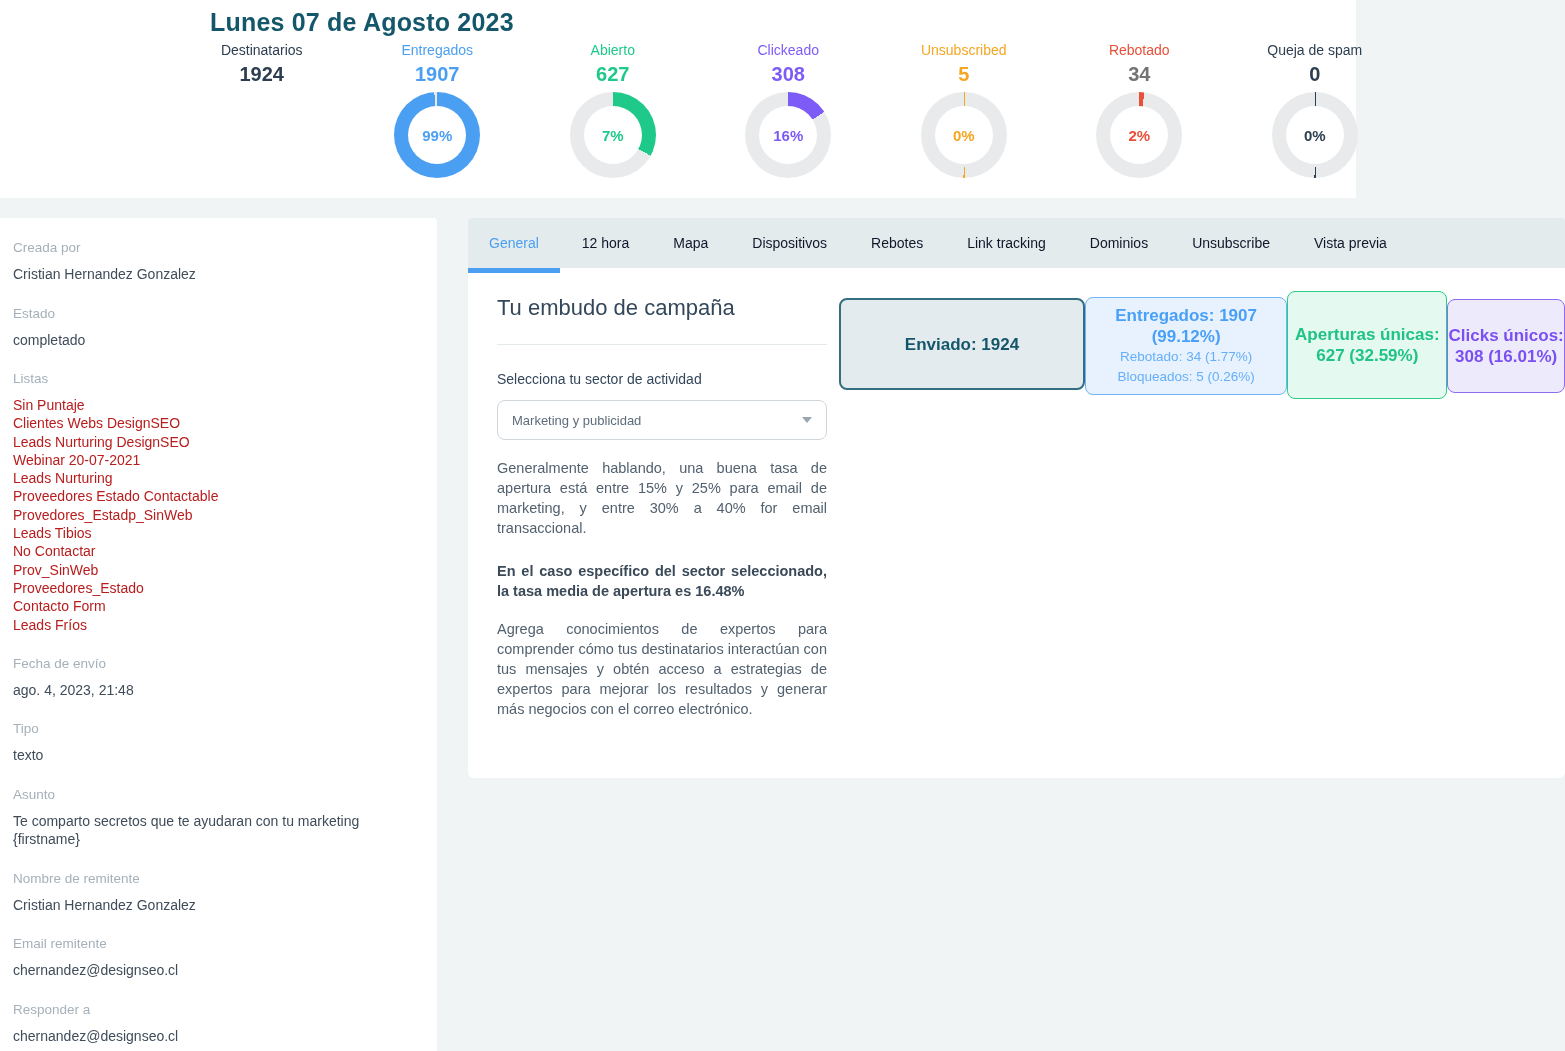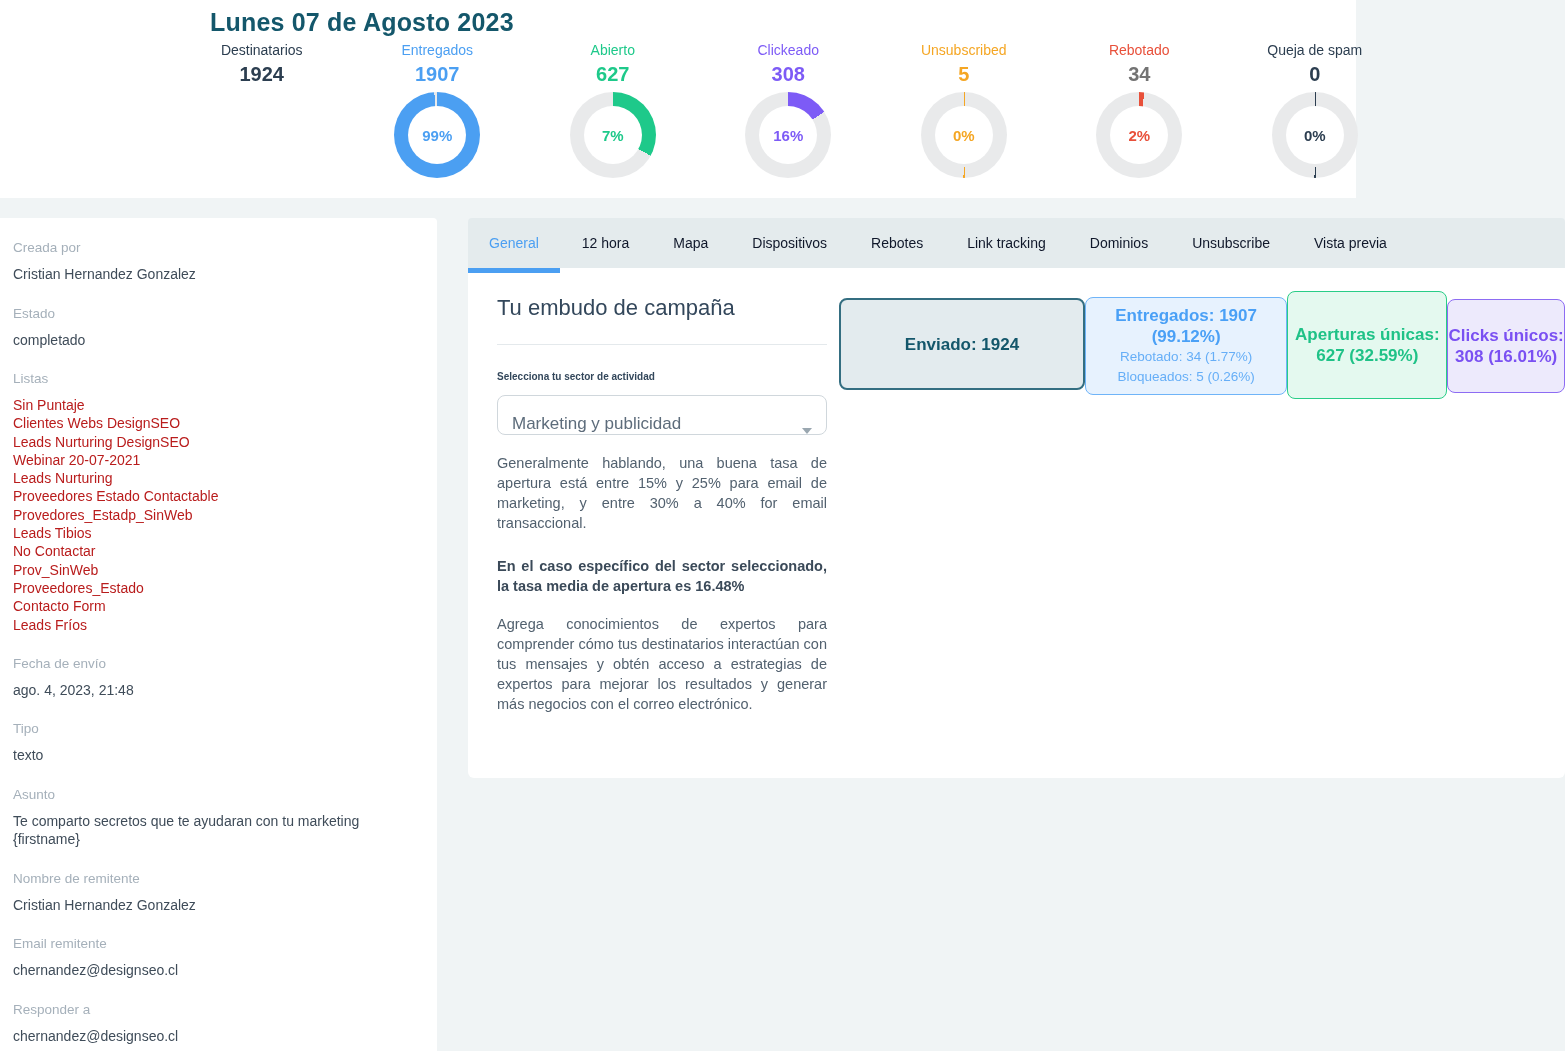--- a/index.html
+++ b/index.html
@@ -39,24 +39,24 @@
   .tab:first-child { padding:0 21px; }
   .tab.active { color:#4b9ff2; }
   .tab.active::after { content:""; position:absolute; left:0; right:0; bottom:-5px; height:5px; background:#4b9ff2; z-index:2; }
 
   
   .panel { position:absolute; left:468px; top:268px; width:1097px; height:510px; background:#ffffff;
            border-radius:0 0 6px 6px; }
   .left-col { position:absolute; left:29px; top:0; width:330px; }
   .panel-heading { margin:27px 0 0; font-size:22px; font-weight:500; color:#33475b; }
   .divider { height:1px; background:#e4e9ec; margin-top:23px; }
-  .sector-label { margin-top:26px; font-size:10px; font-weight:700; color:#33475b; }
+  .sector-label { margin-top:26px; font-size:14px; font-weight:400; color:#33475b; }
   .select { margin-top:13px; height:40px; border:1px solid #d0d7dc; border-radius:8px; background:#fff;
-            display:flex; align-items:flex-end; justify-content:space-between; padding:0 14px;
-            font-size:17px; color:#5d6c7b; cursor:pointer; }
+            display:flex; align-items:center; justify-content:space-between; padding:0 14px;
+            font-size:13px; color:#5d6c7b; cursor:pointer; }
   .caret { width:0; height:0; border-left:5px solid transparent; border-right:5px solid transparent;
            border-top:6px solid #9aa7b0; }
   .para { margin:18px 0 0; font-size:14.5px; line-height:20px; color:#52616f; text-align:justify; }
   .para.bold { font-weight:700; color:#3b4a59; margin-top:23px; }
 
   
   .funnel { position:absolute; left:371px; right:0; top:0; display:flex; flex-direction:row; align-items:center; }
   .funnel-box { border:2px solid; border-radius:8px; display:flex; flex-direction:column;
                 align-items:center; justify-content:center; text-align:center; }
   .funnel-box.b1 { width:690px; height:92px; margin-top:21px; }

